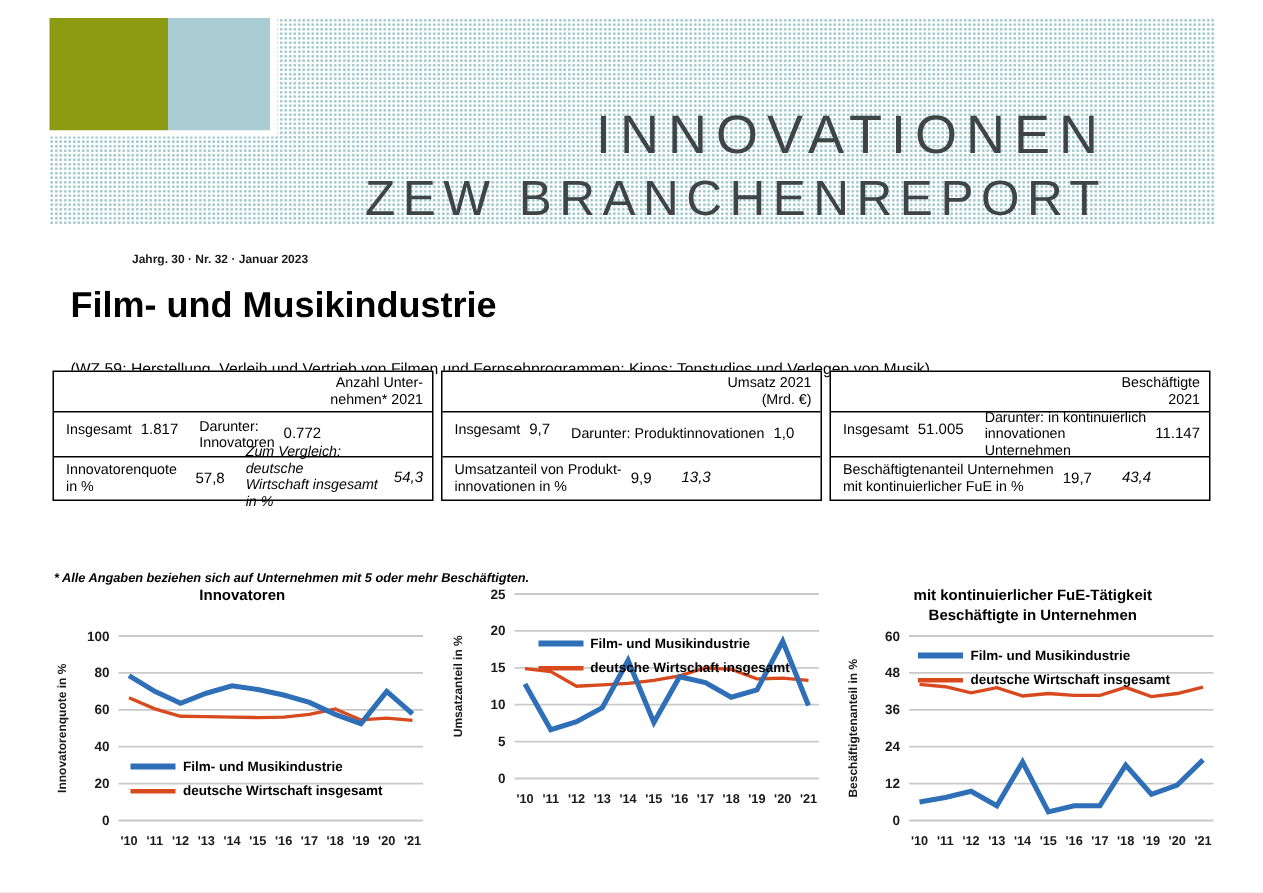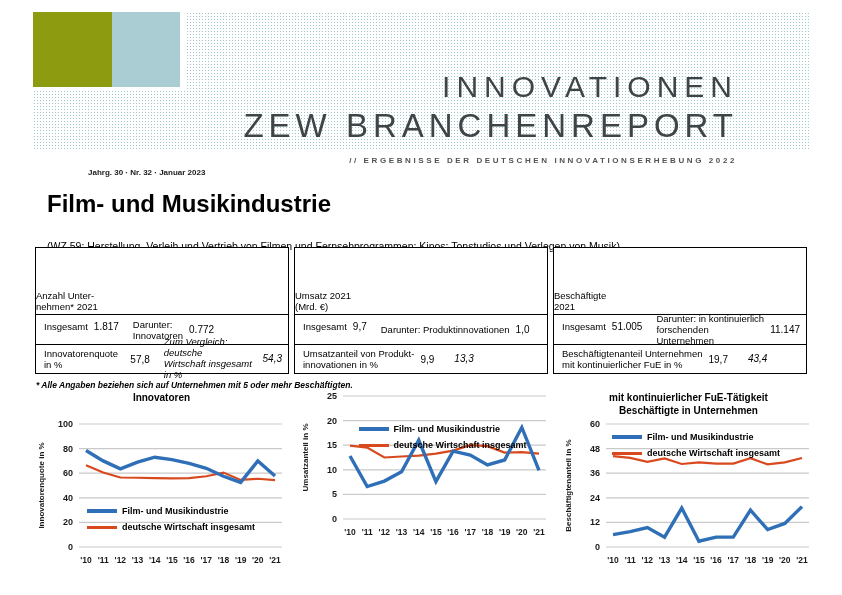--- a/index.html
+++ b/index.html
@@ -17,36 +17,36 @@
     background-size:3px 3px;
   }
   .sq-olive  { position:absolute; left:0;   top:0; width:79px; height:75px; background:var(--olive,#8D9B10); }
   .sq-blue   { position:absolute; left:79px; top:0; width:68px; height:75px; background:var(--light-blue,#A9CDD3); }
   .sq-gap-r  { position:absolute; left:147px; top:0; width:5px; height:75px; background:#fff; }
   .sq-gap-b  { position:absolute; left:0; top:75px; width:152px; height:4px; background:#fff; }
   .masthead {
     position:absolute; right:72px; top:60px; text-align:right;
     color:var(--header-text,#3F4447); line-height:1;
   }
-  .masthead .l1 { font-size:30px; letter-spacing:6px; }
+  .masthead .l1 { font-size:36px; letter-spacing:6px; }
   .masthead .l2 { font-size:33px; letter-spacing:5px; margin-top:7px; }
   .header-sub {
     position:absolute; right:105px; top:156px; font-size:8px; font-weight:bold;
     letter-spacing:2.6px; color:#4F5457; white-space:nowrap;
   }
   .issue-info { position:absolute; left:88px; top:168px; font-size:8px; font-weight:bold; color:#1a1a1a; }
   
   .page-title { position:absolute; left:47px; top:190px; font-size:24px; font-weight:bold; }
   .page-subtitle { position:absolute; left:47px; top:240px; font-size:10.5px; }
   
   .stats-table { position:absolute; left:35px; top:247px; width:772px; display:flex; gap:5px; }
   .tgroup { flex:1; border:1.5px solid #000; background:#fff; }
   .t-header {
-    height:27px; border-bottom:1.5px solid #000; text-align:left;
-    padding:2px 6px 0 0; font-size:9.5px; line-height:11px; white-space:pre-line;margin-top:40px;
+    height:27px; border-bottom:1.5px solid #000; text-align:right;
+    padding:2px 6px 0 0; font-size:9.5px; line-height:11px; white-space:pre-line;
   }
   .t-sec  { display:flex; flex-direction:row; }
   .t-secA { border-bottom:1.5px solid #000; }
   .t-row  { display:flex; justify-content:space-between; align-items:center; padding:0 6px 0 8px; }
   .t-secA .t-row:nth-child(1) { height:23px; }
   .t-secA .t-row:nth-child(2) { height:29px; }
   .t-secB .t-row:nth-child(1) { height:28px; }
   .t-secB .t-row:nth-child(2) { height:26px; }
   .t-label { font-size:9.5px; line-height:11px; white-space:pre-line; }
   .t-val   { font-size:10px; padding-left:6px; }
@@ -80,21 +80,20 @@
   <div class="header-box">
     <div class="sq-olive"></div>
     <div class="sq-blue"></div>
     <div class="sq-gap-r"></div>
     <div class="sq-gap-b"></div>
     <div class="masthead">
       <div class="l1">INNOVATIONEN</div>
       <div class="l2">ZEW BRANCHENREPORT</div>
     </div>
   </div>
-  <div class="header-sub">// ERGEBNISSE DER DEUTSCHEN INNOVATIONSERHEBUNG 2022</div>
   <div class="issue-info">Jahrg. 30 · Nr. 32 · Januar 2023</div>
 
   <div class="page-title">Film- und Musikindustrie</div>
   <div class="page-subtitle">(WZ 59: Herstellung, Verleih und Vertrieb von Filmen und Fernsehprogrammen; Kinos; Tonstudios und Verlegen von Musik)</div>
 
   <div class="stats-table">
 
     <div class="tgroup">
       <div class="t-header">Anzahl Unter-
 nehmen* 2021</div>
@@ -151,21 +150,21 @@
     <div class="tgroup">
       <div class="t-header">Beschäftigte
 2021</div>
       <div class="t-sec t-secA">
         <div class="t-row">
           <span class="t-label">Insgesamt</span>
           <span class="t-val">51.005</span>
         </div>
         <div class="t-row">
           <span class="t-label">Darunter: in kontinuierlich
-forschenden Unternehmen</span>
+innovationen Unternehmen</span>
           <span class="t-val">11.147</span>
         </div>
       </div>
       <div class="t-sec t-secB">
         <div class="t-row">
           <span class="t-label">Beschäftigtenanteil Unternehmen
 mit kontinuierlicher FuE in %</span>
           <span class="t-val">19,7</span>
         </div>
         <div class="t-row italic">

